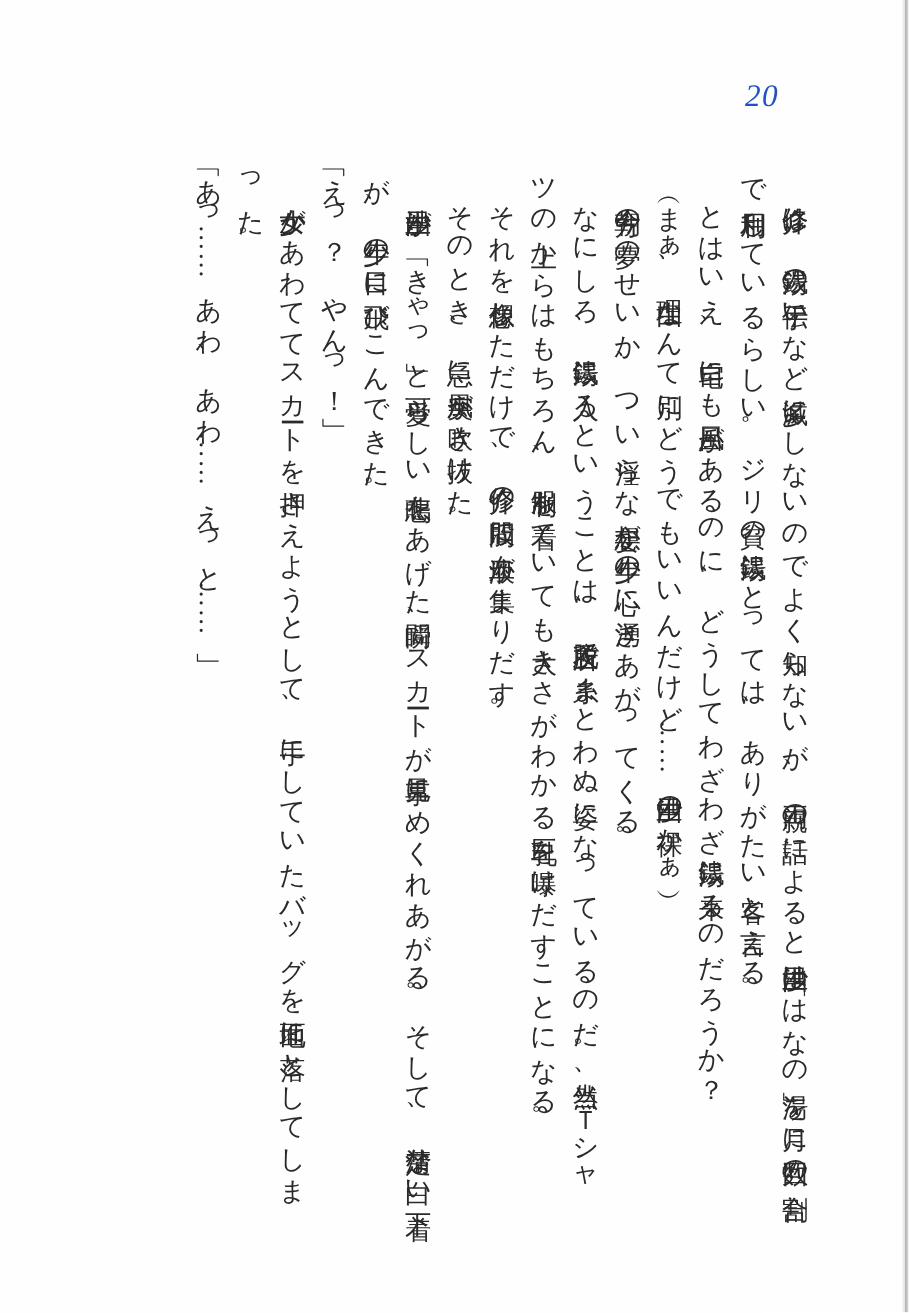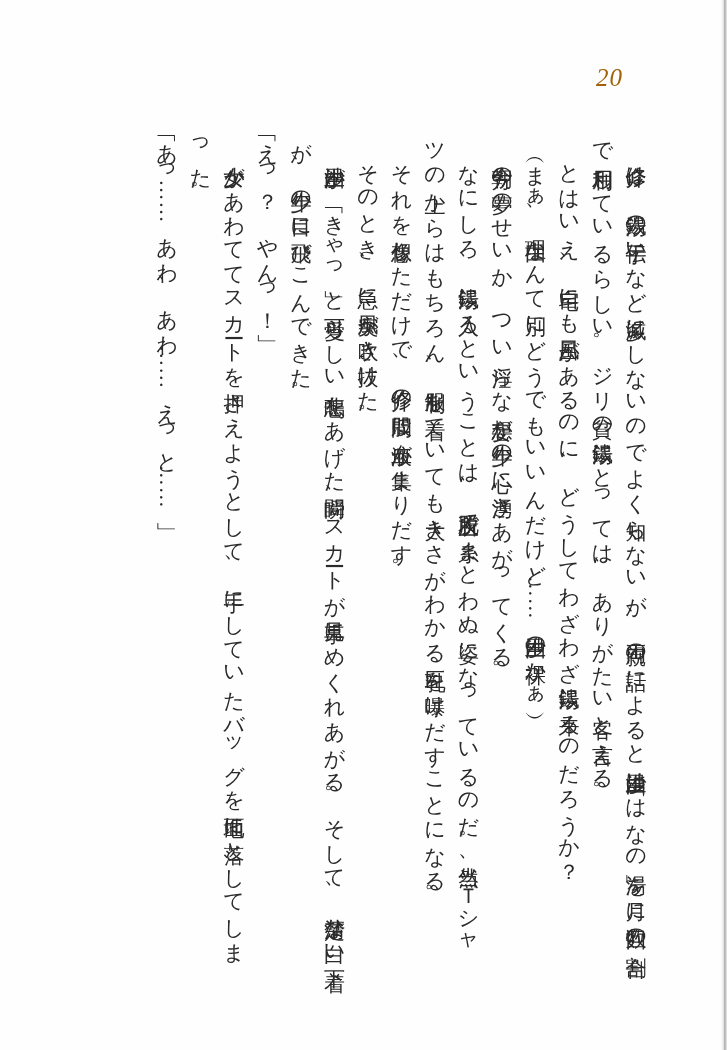--- a/index.html
+++ b/index.html
@@ -15,21 +15,21 @@
     overflow: hidden;
     font-family: "Liberation Serif", "DejaVu Serif", serif;
   }
   
   .page-number {
     position: absolute;
     top: 64px;
     left: 596px;
     font-size: 25px;
     font-style: italic;
-    color: #a16207;
+    color: #1d4ed8;
     letter-spacing: 1px;
   }
   
   .text-block {
     position: absolute;
     top: 128px;
     right: 75px;
     height: 836px;
     writing-mode: vertical-rl;
     text-orientation: mixed;

